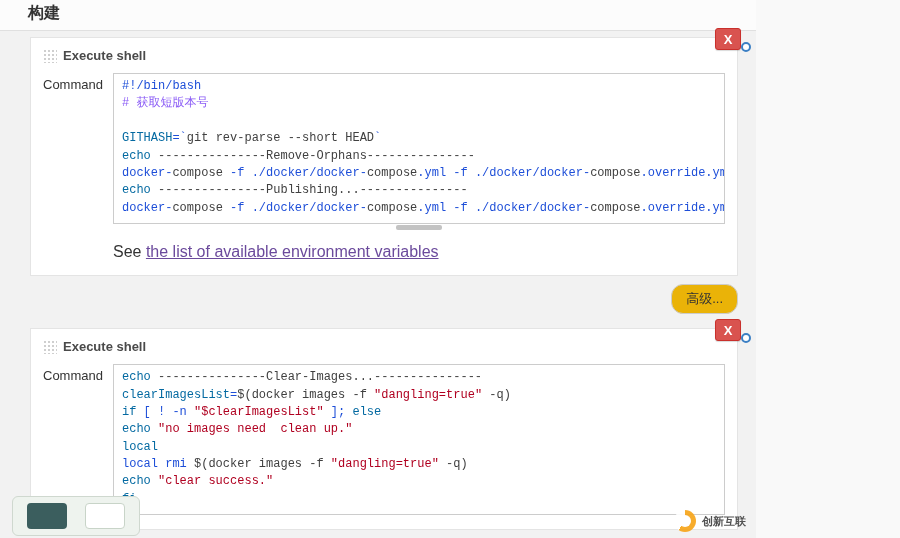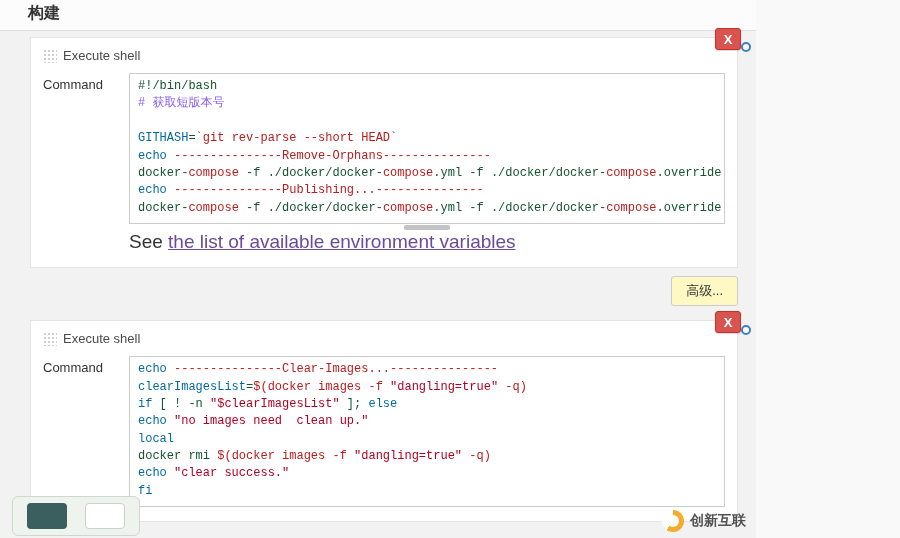--- a/index.html
+++ b/index.html
@@ -19,21 +19,21 @@
   }
   .build-step {
     position: relative;
     margin: 6px 18px 4px 30px;
     background: #fff;
     border: 1px solid #e4e4e4;
     padding: 10px 12px 14px 12px;
   }
   .step-header {
     display: flex; align-items: center;
-    font-weight: normal;
+    font-weight: bold;
     color: #4a4a4a;
     margin: 0 0 10px 0;
   }
   .drag-handle {
     width: 14px; height: 14px; margin-right: 6px;
     background-image: radial-gradient(#bbb 1px, transparent 1px);
     background-size: 4px 4px;
     opacity: .7;
     cursor: move;
   }
@@ -45,21 +45,21 @@
     font-weight: bold; font-size: 13px;
     display: flex; align-items: center; justify-content: center;
     cursor: pointer;
     box-shadow: 0 1px 1px rgba(0,0,0,.15);
   }
   .radio-dot {
     position: absolute; right: -14px; top: 4px;
     width: 10px; height: 10px; border-radius: 50%;
     border: 2px solid #3b7fc4; background: #fff;
   }
-  .row { display: flex; align-items: flex-start; gap: 16px; }
+  .row { display: flex; align-items: flex-start; }
   .label-col {
     width: 70px; flex: 0 0 70px;
     padding-top: 4px; color: #333;
   }
   .field-col { flex: 1; min-width: 0; }
   .code-box {
     border: 1px solid #ccc;
     background: #fff;
     font-family: Consolas, "Courier New", monospace;
     font-size: 12px;
@@ -69,29 +69,29 @@
     padding: 4px 8px 6px 8px;
     white-space: pre;
   }
   .code-box::-webkit-scrollbar { height: 12px; }
   .code-box::-webkit-scrollbar-track { background: #eee; }
   .code-box::-webkit-scrollbar-thumb { background: #c7c7c7; border: 1px solid #b0b0b0; }
   
   .c-cm { color: #8b5cf6; }        
   .c-kw { color: #0369a1; }        
   .c-str { color: #b00020; }       
-  .c-fn { color: #b91c1c; }
-  .c-def { color: #14532d; }
+  .c-fn { color: #404040; }
+  .c-def { color: #1d4ed8; }
 
-  .helper-line { color: #333; font-size: 19px; }
+  .helper-line { margin-top: 12px; color: #333; font-size: 16px; }
   .helper-line a { color: #6b4a9c; text-decoration: underline; cursor: pointer; }
 
   .adv-row { display: flex; justify-content: flex-end; margin: 8px 18px 0 0; }
   .adv-btn {
-    background: #fef9c3; border: 1px solid #ccc; border-radius: 3px;
+    background: #eab308; border: 1px solid #ccc; border-radius: 12px;
     padding: 5px 14px; font-size: 13px; color: #333; cursor: pointer;
   }
 
   .resize-grip {
     width: 100%; height: 8px;
     display: flex; align-items: center; justify-content: center;
     margin-top: -1px;
   }
   .resize-grip span {
     width: 46px; height: 5px; background: #a9a9a9; border-radius: 2px; cursor: ns-resize; opacity: .7;
@@ -102,21 +102,21 @@
     display: flex; gap: 18px;
     background: #eef3ee; border: 1px solid #cfd8cf; border-radius: 6px;
     padding: 6px 14px;
   }
   .ft-a { width: 40px; height: 26px; border-radius: 4px; background: #3b5e5e; }
   .ft-b { width: 40px; height: 26px; border-radius: 4px; background: #fff; border: 1px solid #c8d4c8; }
 
   .logo {
     position: absolute; right: 10px; bottom: 6px;
     display: flex; align-items: center; gap: 6px;
-    color: #444; font-size: 14px; font-weight: bold;
+    color: #444; font-size: 11px; font-weight: bold;
     opacity: .92;
   }
   .logo-swirl {
     width: 22px; height: 22px; border-radius: 50%;
     background: conic-gradient(#f7a51b 0 60%, #fff 60% 100%);
     position: relative;
   }
   .logo-swirl::after {
     content:""; position:absolute; inset:5px; border-radius:50%; background:#fff;
   }
@@ -168,21 +168,21 @@
     <span>Execute shell</span>
   </div>
   <div class="row">
     <div class="label-col">Command</div>
     <div class="field-col">
       <div class="code-box" style="overflow-x:hidden;"><span class="c-kw">echo</span><span class="c-fn"> ---------------Clear-Images...---------------</span>
 <span class="c-kw">clearImagesList</span><span class="c-def">=</span><span class="c-fn">$(</span><span class="c-fn">docker images -f </span><span class="c-str">"dangling=true"</span><span class="c-fn"> -q</span><span class="c-fn">)</span>
 <span class="c-kw">if</span><span class="c-def"> [ ! -n </span><span class="c-str">"$clearImagesList"</span><span class="c-def"> ]; </span><span class="c-kw">else</span>
 <span class="c-kw">echo</span><span class="c-str"> "no images need  clean up."</span>
 <span class="c-kw">local</span>
-<span class="c-def">docker rmi </span><span class="c-fn">$(</span><span class="c-fn">docker images -f </span><span class="c-str">"dangling=true"</span><span class="c-fn"> -q</span><span class="c-fn">)</span>
+<span class="c-def">local rmi </span><span class="c-fn">$(</span><span class="c-fn">docker images -f </span><span class="c-str">"dangling=true"</span><span class="c-fn"> -q</span><span class="c-fn">)</span>
 <span class="c-kw">echo</span><span class="c-str"> "clear success."</span>
 <span class="c-kw">fi</span></div>
     </div>
   </div>
 </div>
 
 <div class="floating-tabs">
   <div class="ft-a"></div>
   <div class="ft-b"></div>
 </div>

